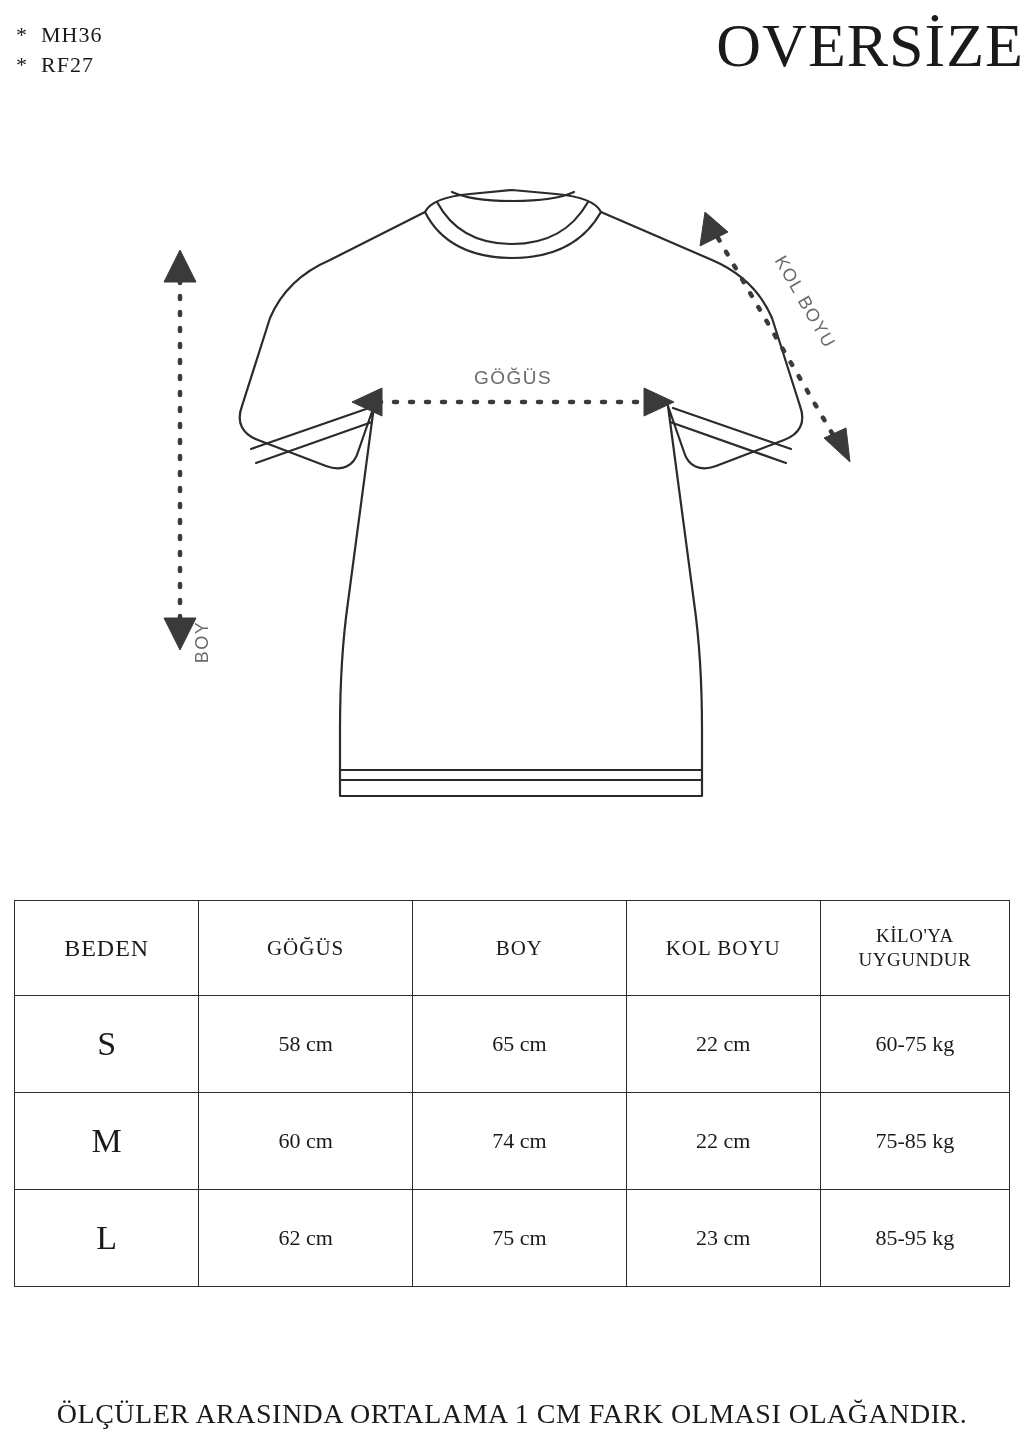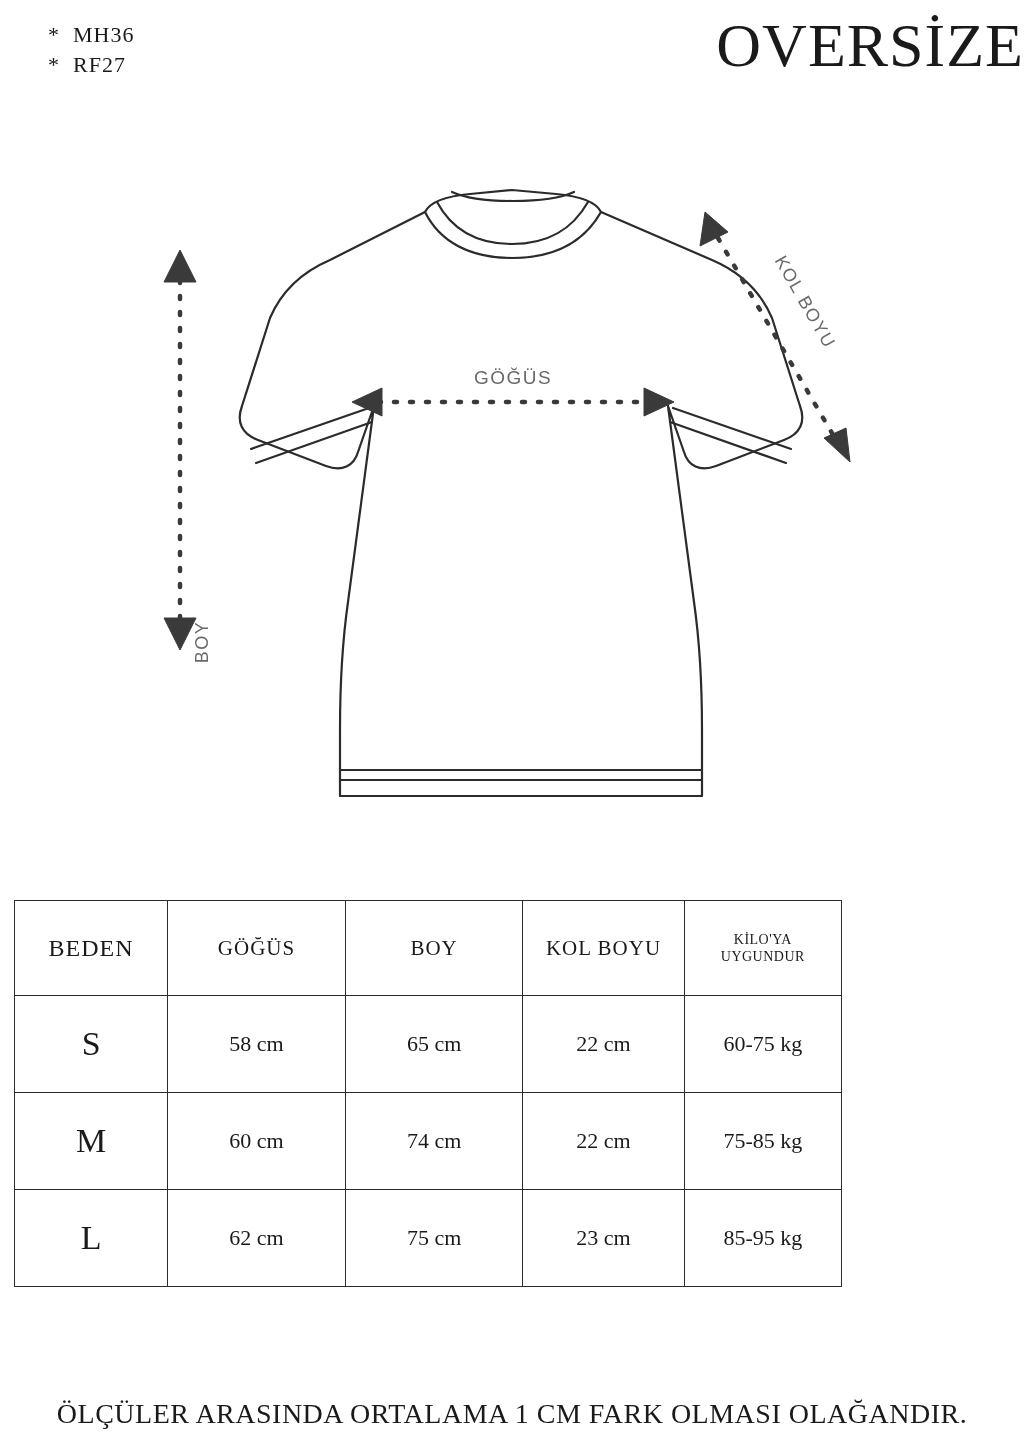--- a/index.html
+++ b/index.html
@@ -19,21 +19,21 @@
   
   .codes {
     position: absolute;
     left: 16px;
     top: 20px;
     font-family: "Liberation Serif", serif;
     font-size: 22px;
     letter-spacing: 1px;
     line-height: 1.35;
   }
-  .codes div { white-space: pre; margin-left: 32px; }
+  .codes div { white-space: pre; }
 
   .title {
     position: absolute;
     left: 0;
     right: 0;
     top: 10px;
     text-align: right;
     font-family: "Liberation Serif", serif;
     font-size: 62px;
     letter-spacing: 1px;
@@ -47,41 +47,41 @@
     top: 150px;
     width: 1024px;
     height: 740px;
   }
 
   
   .table-wrap {
     position: absolute;
     left: 14px;
     top: 900px;
-    width: 828px;
+    width: 996px;
   }
   table.size-table {
     border-collapse: collapse;
     width: 100%;
     table-layout: fixed;
   }
   table.size-table td, table.size-table th {
     border: 1px solid #2b2b2b;
     text-align: center;
     font-family: "Liberation Serif", serif;
     font-weight: 400;
   }
   thead th {
     height: 92px;
     font-size: 21px;
     letter-spacing: 1px;
     vertical-align: middle;
   }
   thead th.small {
-    font-size: 14px;
+    font-size: 19px;
     line-height: 1.25;
     letter-spacing: 0.5px;
   }
   thead th.beden { font-size: 24px; }
   tbody td { height: 94px; font-size: 22px; vertical-align: middle; }
   tbody td.size-letter { font-size: 34px; }
 
   
   thead th { position: relative; }
 

